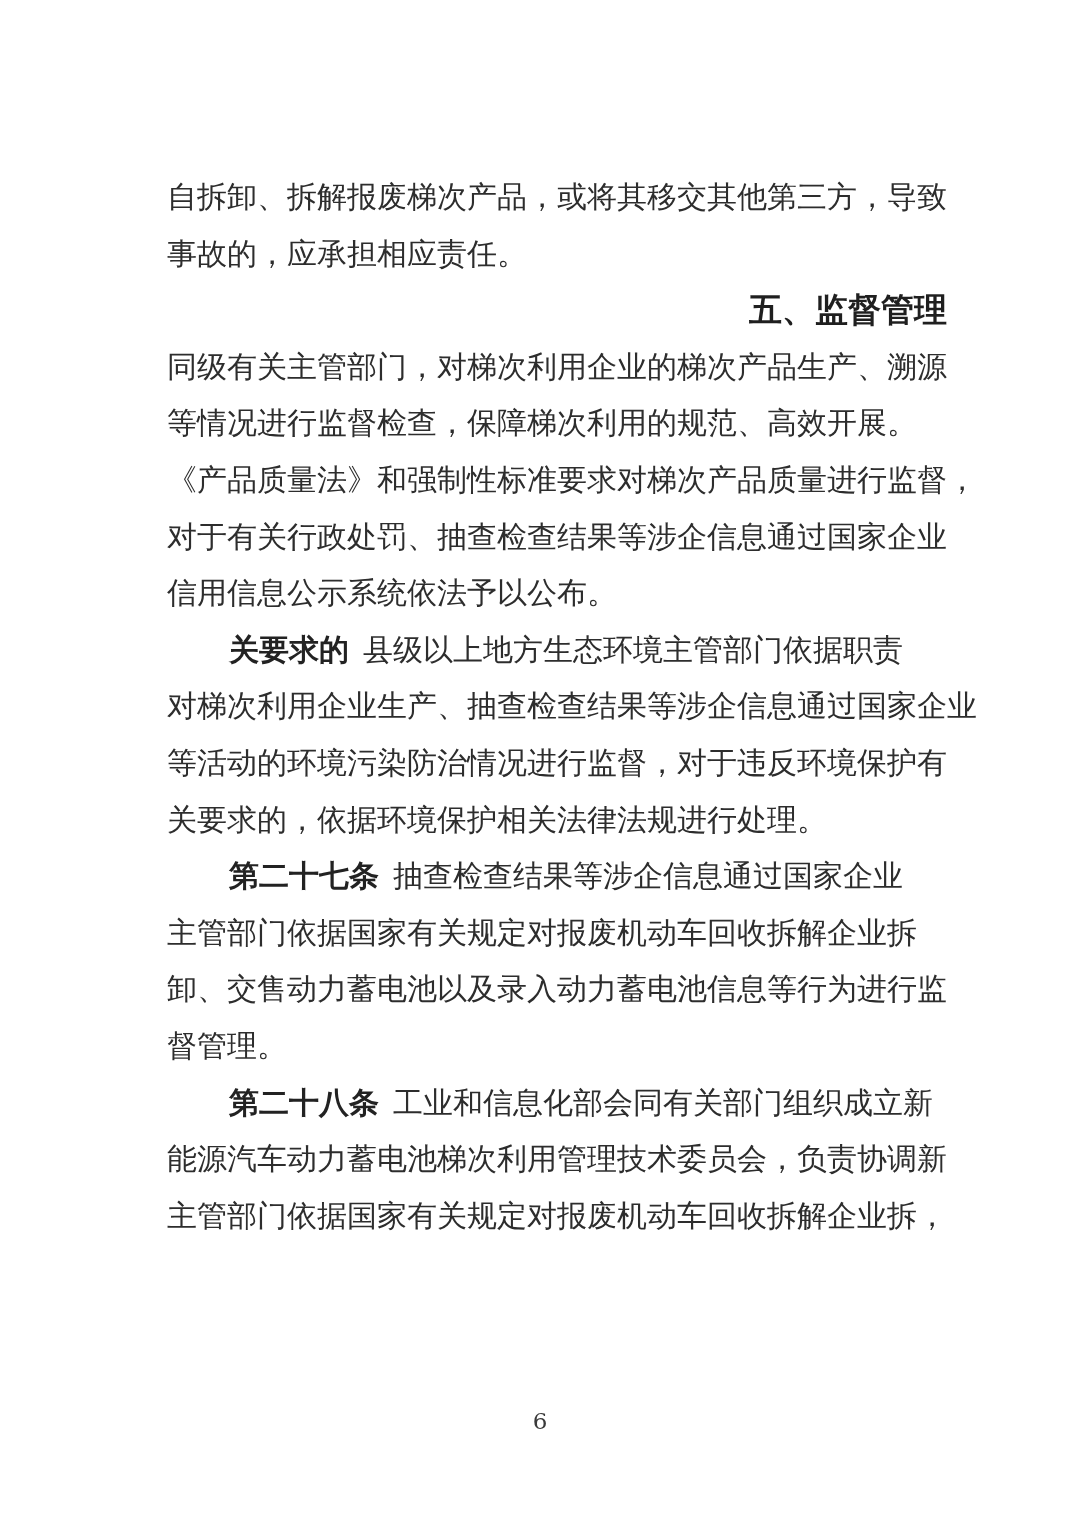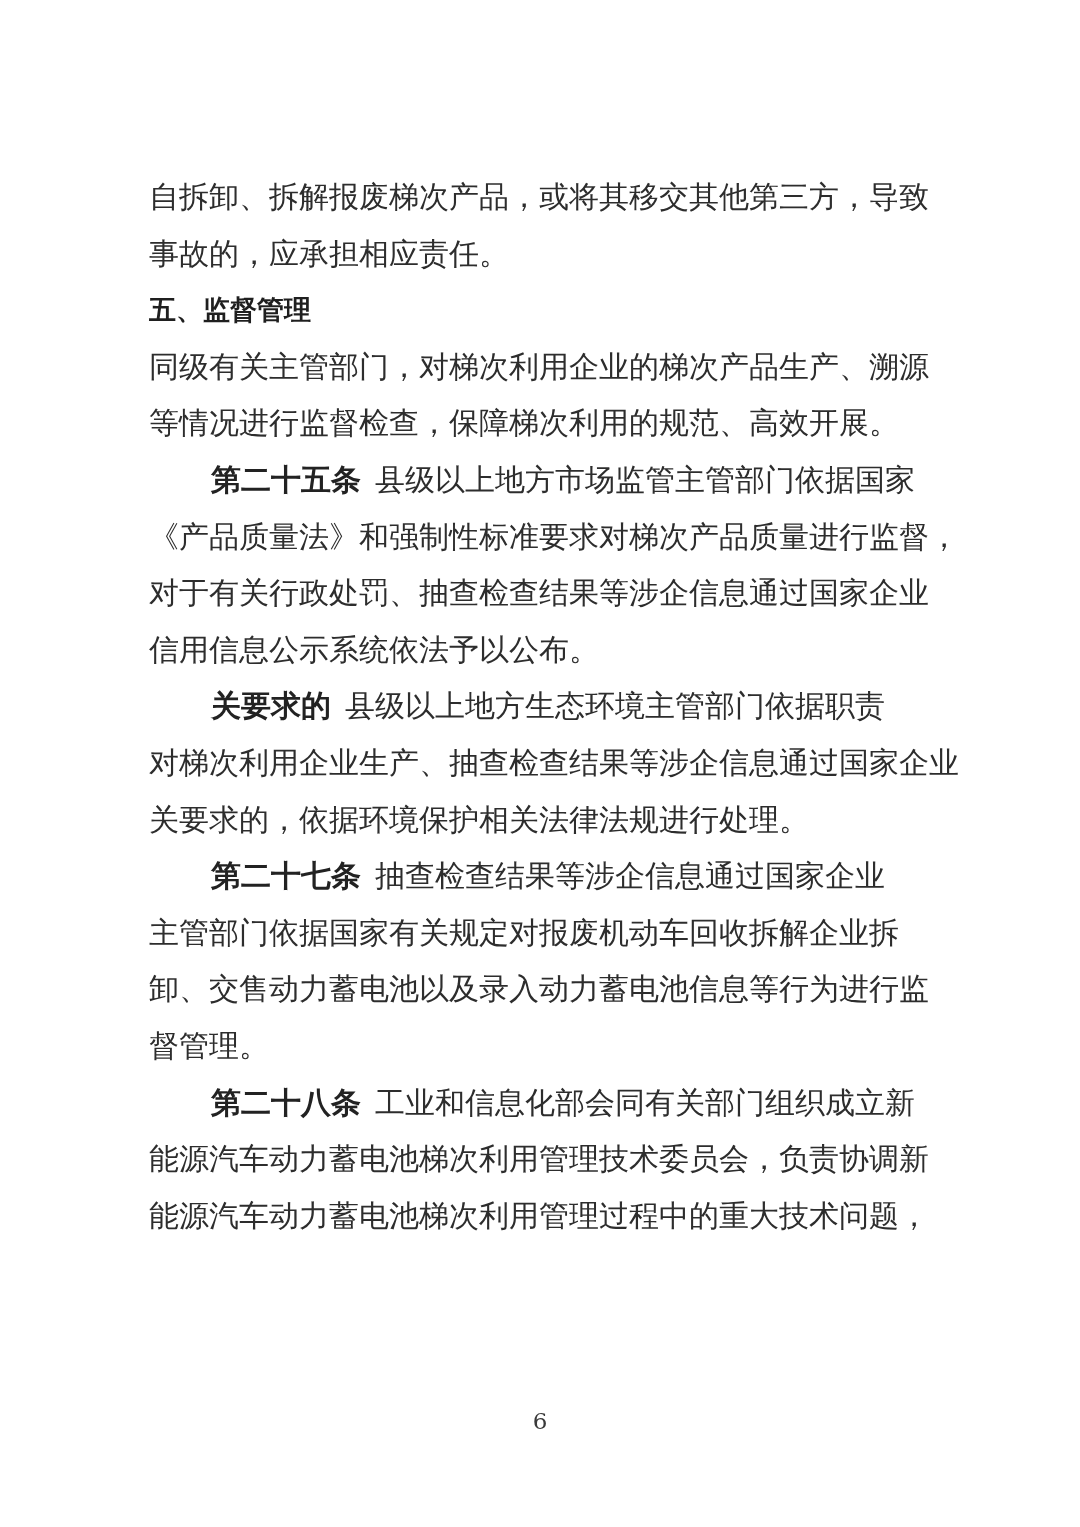--- a/index.html
+++ b/index.html
@@ -10,21 +10,21 @@
   }
   .page {
     position: relative;
     width: 1080px;
     height: 1527px;
     background: #ffffff;
     overflow: hidden;
   }
   .text-block {
     position: absolute;
-    left: 149px;
+    left: 167px;
     top: 169px;
     width: 780px;
     color: #2d2d2d;
   }
   .line {
     height: 56.6px;
     line-height: 56.6px;
     font-size: 30px;
     letter-spacing: 0px;
     white-space: nowrap;
@@ -33,22 +33,22 @@
   .line.indent {
     padding-left: 62px;
   }
   .artnum {
     font-weight: bold;
     color: #222222;
     margin-right: 14px;
   }
   .heading {
     font-weight: bold;
-    font-size: 27px;
-    text-align: left;
+    font-size: 33px;
+    text-align: right;
     color: #1f1f1f;
     white-space: nowrap;
   }
   .page-number {
     position: absolute;
     left: 0;
     top: 1408px;
     width: 1080px;
     text-align: center;
     font-size: 23px;
@@ -62,34 +62,34 @@
   <div class="text-block">
 
     <div class="line">自拆卸、拆解报废梯次产品，或将其移交其他第三方，导致</div>
     <div class="line">事故的，应承担相应责任。</div>
 
     <div class="line heading">五、监督管理</div>
 
     <div class="line">同级有关主管部门，对梯次利用企业的梯次产品生产、溯源</div>
     <div class="line">等情况进行监督检查，保障梯次利用的规范、高效开展。</div>
 
-    <div class="line indent"><span class="artnum">第二十五条</span><span>县级以上地方市场监管主管部门依据国家</span></div>
     <div class="line">《产品质量法》和强制性标准要求对梯次产品质量进行监督，</div>
     <div class="line">对于有关行政处罚、抽查检查结果等涉企信息通过国家企业</div>
     <div class="line">信用信息公示系统依法予以公布。</div>
 
     <div class="line indent"><span class="artnum">关要求的</span><span>县级以上地方生态环境主管部门依据职责</span></div>
     <div class="line">对梯次利用企业生产、抽查检查结果等涉企信息通过国家企业</div>
+    <div class="line">等活动的环境污染防治情况进行监督，对于违反环境保护有</div>
     <div class="line">关要求的，依据环境保护相关法律法规进行处理。</div>
 
     <div class="line indent"><span class="artnum">第二十七条</span><span>抽查检查结果等涉企信息通过国家企业</span></div>
     <div class="line">主管部门依据国家有关规定对报废机动车回收拆解企业拆</div>
     <div class="line">卸、交售动力蓄电池以及录入动力蓄电池信息等行为进行监</div>
     <div class="line">督管理。</div>
 
     <div class="line indent"><span class="artnum">第二十八条</span><span>工业和信息化部会同有关部门组织成立新</span></div>
     <div class="line">能源汽车动力蓄电池梯次利用管理技术委员会，负责协调新</div>
-    <div class="line">能源汽车动力蓄电池梯次利用管理过程中的重大技术问题，</div>
+    <div class="line">主管部门依据国家有关规定对报废机动车回收拆解企业拆，</div>
 
   </div>
 
   <div class="page-number">6</div>
 </div>
 
 </body></html>

